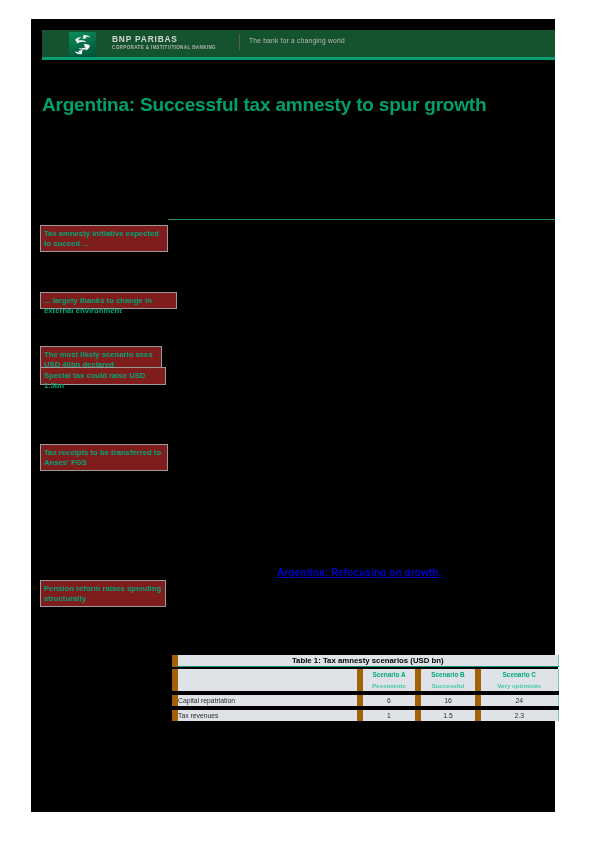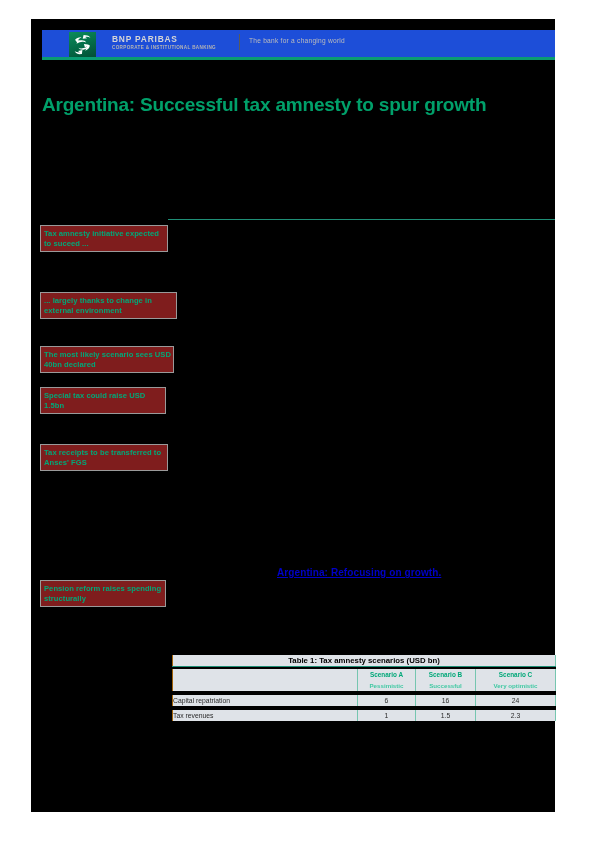--- a/index.html
+++ b/index.html
@@ -26,21 +26,21 @@
     background: #000000;
   }
 
   
   #masthead {
     position: absolute;
     left: 11px;      
     top: 11px;       
     width: 513px;
     height: 28px;
-    background: #1d4ed8;
+    background: #14532d;
   }
   #logo-mark {
     position: absolute;
     left: 27px;
     top: 2px;
     width: 27px;
     height: 26px;
     background: linear-gradient(160deg, #0c8c5c 0%, #046a46 55%, #024c33 100%);
     overflow: hidden;
   }
@@ -155,21 +155,21 @@
     left: 141px;     
     top: 636px;      
     width: 383px;
     border-collapse: collapse;
     table-layout: fixed;
     font-size: 6.6px;
   }
   #scenario-table td {
     padding: 0;
     background: #dfe3e8;
-    border-left: 1px solid #a16207;
+    border-left: 6px solid #a16207;
     border-right: 1px solid #76c6b0;
     height: 11px;
     vertical-align: middle;
   }
   #scenario-table tr.spacer td {
     background: #000000;
     border-left: 1px solid #000000;
     border-right: 1px solid #000000;
     height: 4px;
     padding: 0;
@@ -261,25 +261,25 @@
   </div>
 
   <div id="masthead-rule"></div>
 
   <h1 id="doc-title">Argentina: Successful tax amnesty to spur growth</h1>
 
   <div id="body-rule"></div>
 
   <div class="callout" style="left:9px; top:206px; width:128px; height:27px;">Tax amnesty initiative expected to suceed ...</div>
 
-  <div class="callout" style="left:9px; top:273px; width:137px; height:27px;">... largely thanks to change in external environment</div>
-
-  <div class="callout" style="left:9px; top:327px; width:134px; height:27px;">The most likely scenario sees USD 40bn declared</div>
-
-  <div class="callout" style="left:9px; top:368px; width:126px; height:27px;">Special tax could raise USD 1.5bn</div>
+  <div class="callout" style="left:9px; top:273px; width:137px; height:17px;">... largely thanks to change in external environment</div>
+
+  <div class="callout" style="left:9px; top:327px; width:122px; height:27px;">The most likely scenario sees USD 40bn declared</div>
+
+  <div class="callout" style="left:9px; top:348px; width:126px; height:18px;">Special tax could raise USD 1.5bn</div>
 
   <div class="callout" style="left:9px; top:561px; width:126px; height:27px;">Pension reform raises spending structurally</div>
 
   <div class="callout" style="left:9px; top:425px; width:128px; height:27px;">Tax receipts to be transferred to Anses' FGS</div>
 
   <a id="body-link" href="#">Argentina: Refocusing on growth.</a>
 
   <table id="scenario-table">
     <colgroup>
       <col class="col-label">

